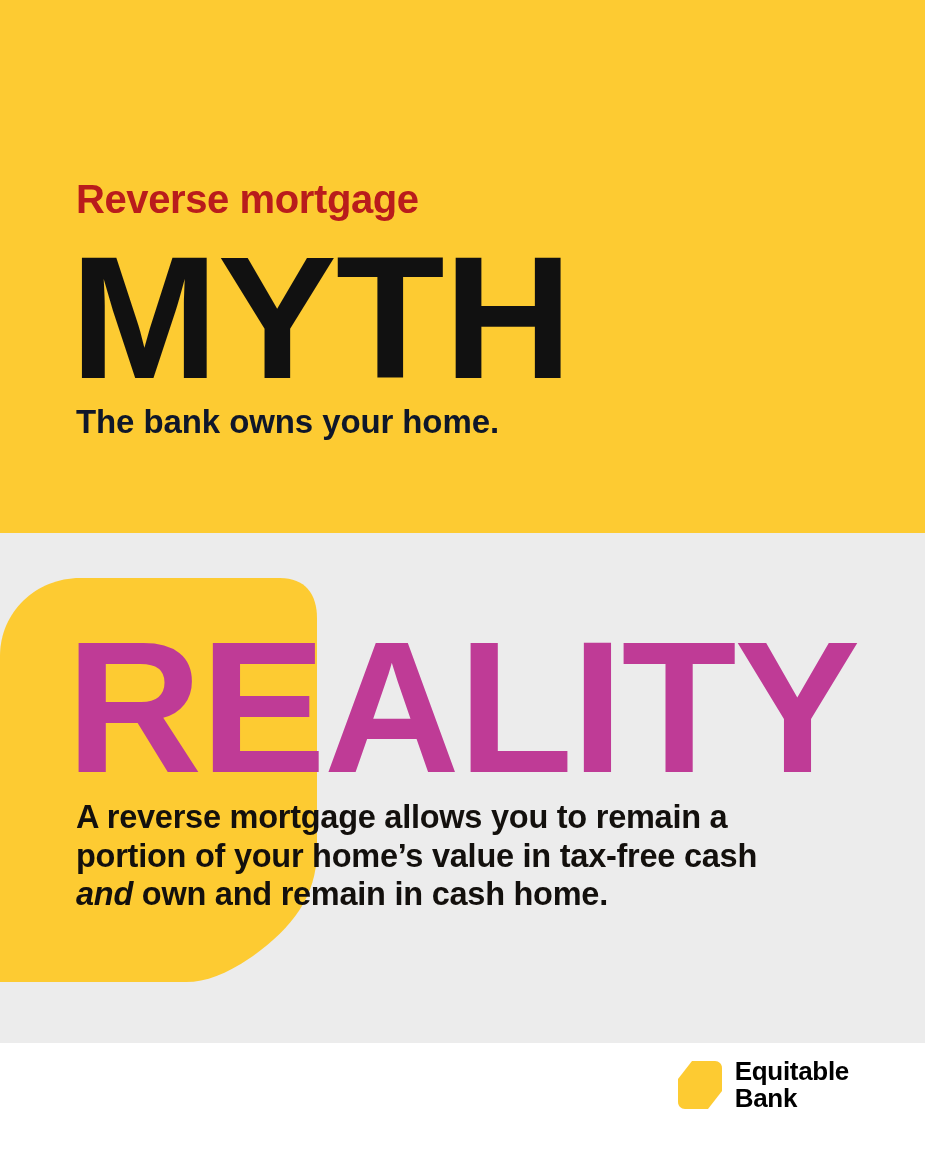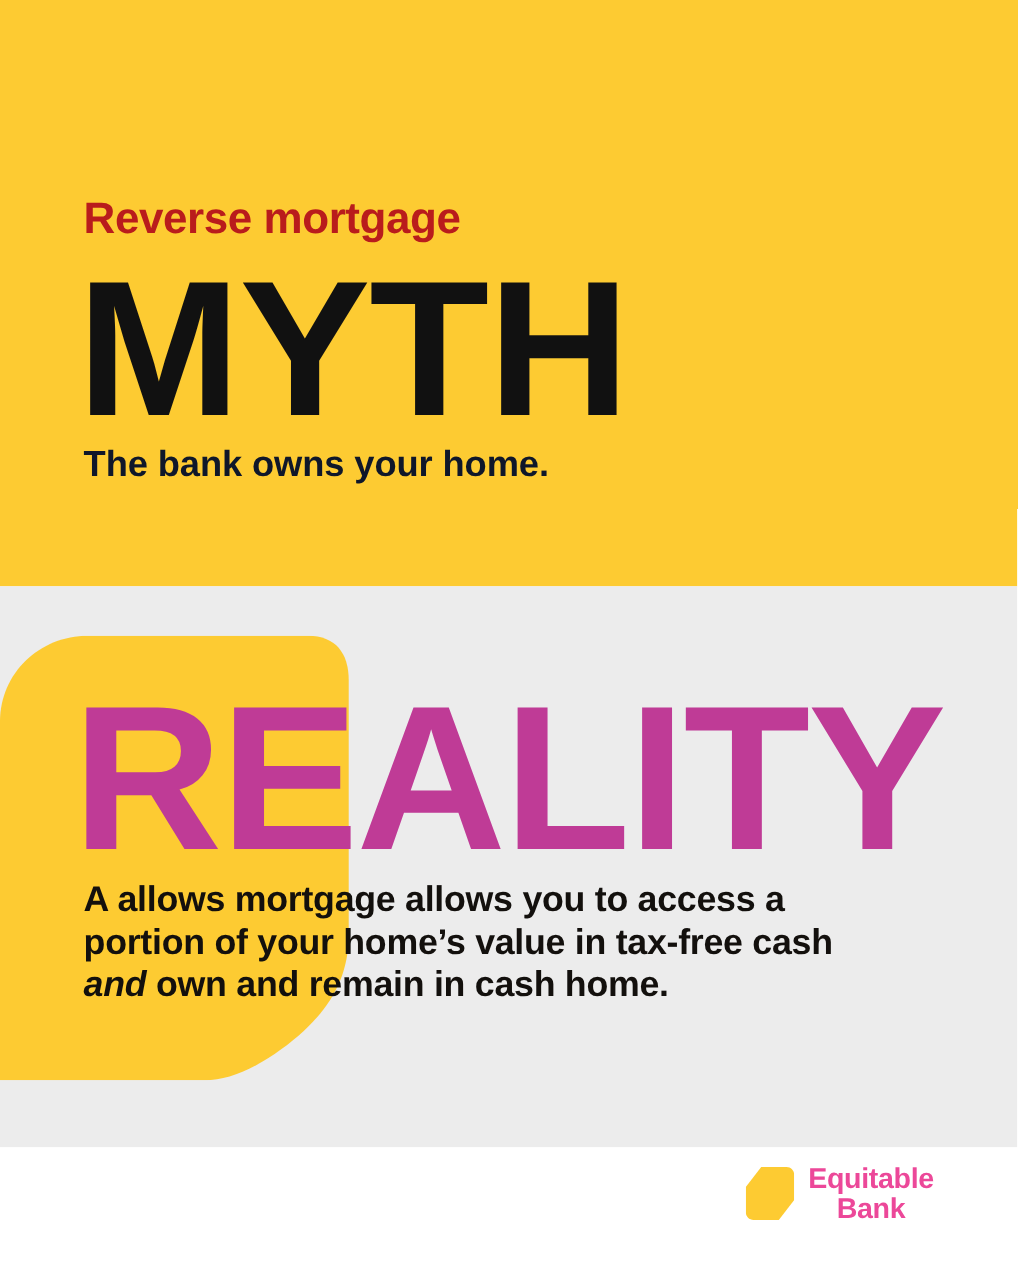--- a/index.html
+++ b/index.html
@@ -139,23 +139,22 @@
   }
 
   .logo-mark { width: 44px; height: 48px; flex: 0 0 auto; }
   .logo-mark svg { display:block; width:44px; height:48px; }
 
   .logo-wordmark {
     font-size: 26px;
     font-weight: 700;
     line-height: 27px;
     letter-spacing: -0.3px;
-    color: #ec4899;
-    white-space: nowrap;
-    text-align: center;
+    color: #000000;
+    white-space: nowrap;
   }
   .logo-wordmark span { display:block; }
 </style>
 </head>
 <body>
 
 <div class="poster">
 
   <section class="myth-panel">
     <div class="myth-eyebrow">Reverse mortgage</div>
@@ -176,21 +175,21 @@
                L 317 272
                C 317 320 290 352 250 380
                C 226 396 206 404 186 404
                L 0 404
                Z" fill="#fdcb32"></path>
     </svg>
   </div>
 
   <h1 class="reality-word">REALITY</h1>
 
-  <p class="reality-body"><span>A allows mortgage allows you to access a portion of your home’s value in tax-free cash </span><em>and</em><span> own and remain in cash home.</span></p>
+  <p class="reality-body"><span>A reverse mortgage allows you to remain a portion of your home’s value in tax-free cash </span><em>and</em><span> own and remain in cash home.</span></p>
 
   <footer class="footer"></footer>
 
   <div class="logo">
     <span class="logo-mark">
       <svg viewBox="0 0 44 48" xmlns="http://www.w3.org/2000/svg" aria-hidden="true">
         <path d="M 14 0
                  L 37 0
                  C 40.9 0 44 3.1 44 7
                  L 44 30

